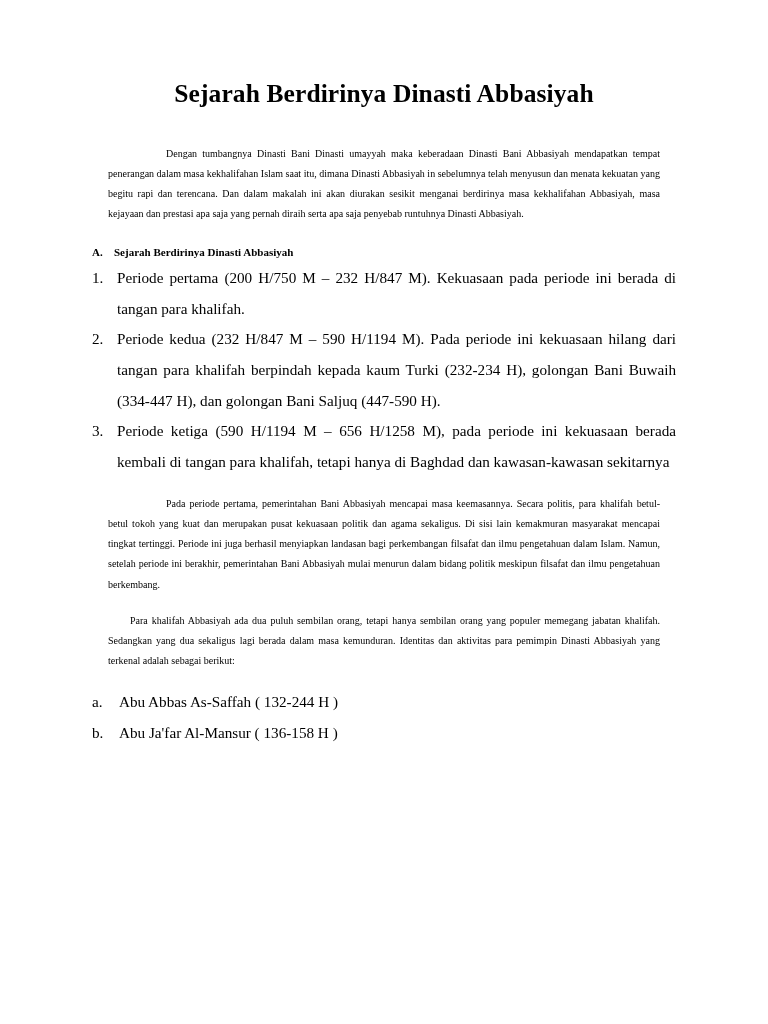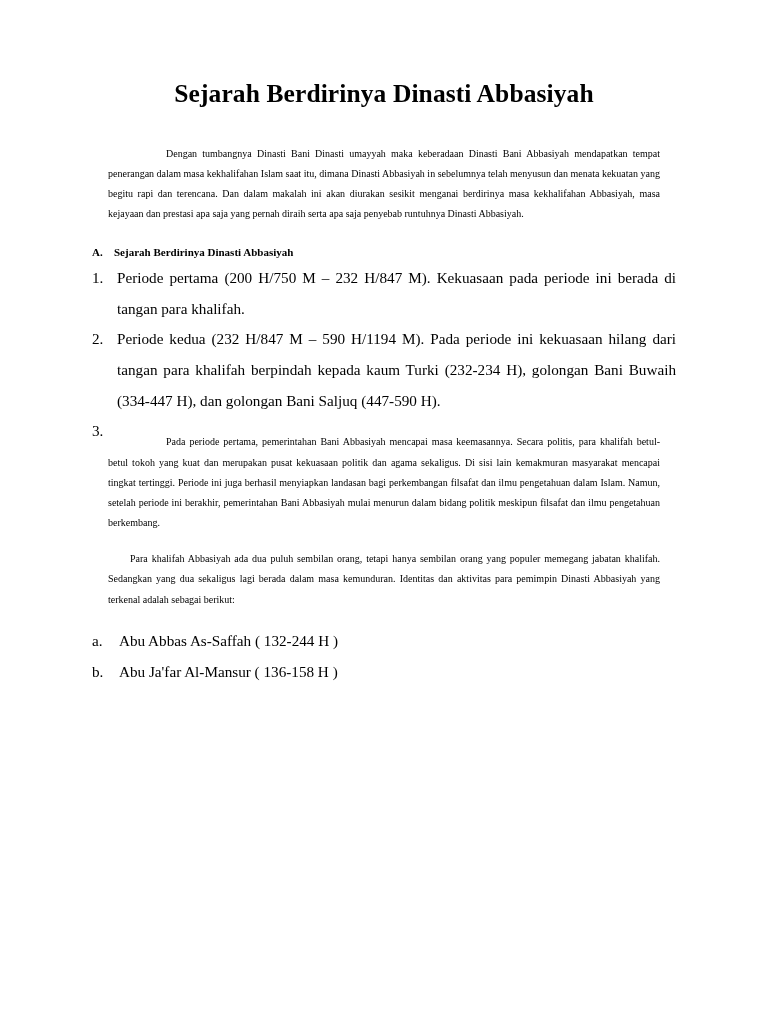--- a/index.html
+++ b/index.html
@@ -114,21 +114,21 @@
 
 
     <ol class="num-list">
       <li>
         <span class="marker">1.</span><span>Periode pertama (200 H/750 M – 232 H/847 M). Kekuasaan pada periode ini berada di tangan para khalifah.</span>
       </li>
       <li>
         <span class="marker">2.</span><span>Periode kedua (232 H/847 M – 590 H/1194 M). Pada periode ini kekuasaan hilang dari tangan para khalifah berpindah kepada kaum Turki (232-234 H), golongan Bani Buwaih (334-447 H), dan golongan Bani Saljuq (447-590 H).</span>
       </li>
       <li>
-        <span class="marker">3.</span>
+        <span class="marker">3.</span><span>Periode ketiga (590 H/1194 M – 656 H/1258 M), pada periode ini kekuasaan berada kembali di tangan para khalifah, tetapi hanya di Baghdad dan kawasan-kawasan sekitarnya</span>
       </li>
     </ol>
 
     <p class="body-para indent-first-wide">Pada periode pertama, pemerintahan Bani Abbasiyah mencapai masa keemasannya. Secara politis, para khalifah betul-betul tokoh yang kuat dan merupakan pusat kekuasaan politik dan agama sekaligus. Di sisi lain kemakmuran masyarakat mencapai tingkat tertinggi. Periode ini juga berhasil menyiapkan landasan bagi perkembangan filsafat dan ilmu pengetahuan dalam Islam. Namun, setelah periode ini berakhir, pemerintahan Bani Abbasiyah mulai menurun dalam bidang politik meskipun filsafat dan ilmu pengetahuan berkembang.</p>
 
     <p class="body-para indent-small">Para khalifah Abbasiyah ada dua puluh sembilan orang, tetapi hanya sembilan orang yang populer memegang jabatan khalifah. Sedangkan yang dua sekaligus lagi berada dalam masa kemunduran. Identitas dan aktivitas para pemimpin Dinasti Abbasiyah yang terkenal adalah sebagai berikut:</p>
 
     <ol class="alpha-list">
       <li>
         <span class="marker">a.</span><span>Abu Abbas As-Saffah ( 132-244 H )</span>

